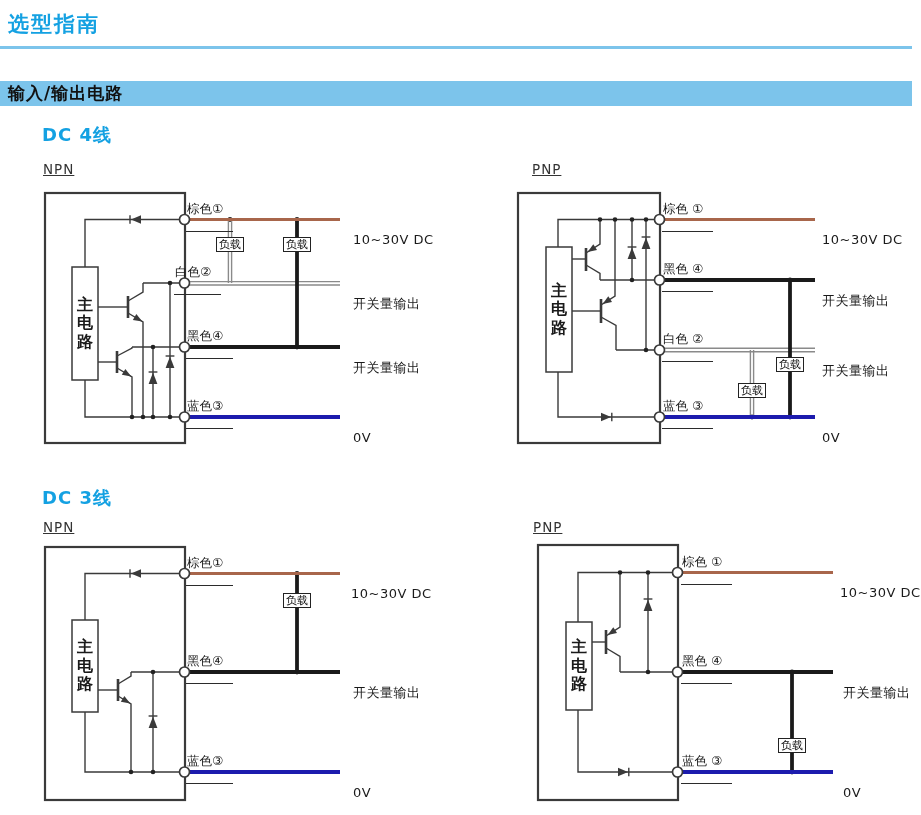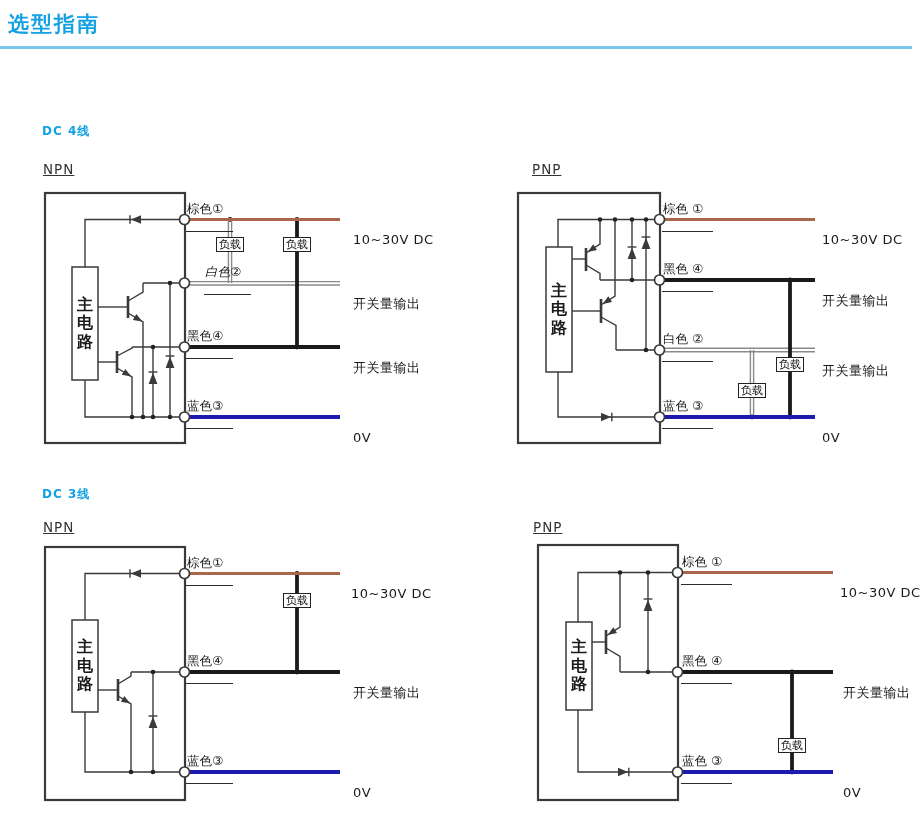--- a/index.html
+++ b/index.html
@@ -4,37 +4,40 @@
 <style>
   html,body { margin:0; padding:0; background:#fff; }
   body { font-family:"DejaVu Sans","Liberation Sans",sans-serif; }
   .page { position:relative; width:921px; height:815px; background:#fff; overflow:hidden; }
   .abs { position:absolute; }
   .lbl { position:absolute; white-space:nowrap; }
   .page-title { font-size:21px; font-weight:700; letter-spacing:2px; }
   .title-rule { height:3px; }
   .section-bar { height:25px; }
   .section-title { font-size:17px; font-weight:700; color:#111; line-height:25px; padding-left:8px; letter-spacing:1px; }
-  .group-label { font-size:12px; font-weight:700; letter-spacing:1px; }
+  .group-label { font-size:18px; font-weight:700; letter-spacing:1px; }
   .type-label { font-size:13.5px; color:#333; letter-spacing:1px;text-decoration:underline; }
   .wire-label { font-size:12.5px; color:#1a1a1a; line-height:14px; border-bottom:1px solid #2b2b2b; padding:0 10px 15px 1px; }
   .term-label { font-size:13px; color:#1a1a1a; line-height:15px; letter-spacing:0.5px;margin-top:20px; }
   .load-box { width:28px; height:15px; box-sizing:border-box; border:1.4px solid #222; background:#fff;
               display:flex; align-items:center; justify-content:center; font-size:11px; color:#111; }
   .mc-box { display:flex; align-items:center; justify-content:center; }
   .mc-text { width:18px; word-break:break-all; line-height:1.15; font-size:16px; font-weight:600; color:#1a1a1a; text-align:center; }
   svg { position:absolute; left:0; top:0; }
 </style>
 </head>
 <body>
 
 <div class="page">
 
   <div class="lbl page-title" style="left: 8px; top: 10px; color: rgb(20, 161, 226);">选型指南</div>
   <div class="abs title-rule" style="left: 0px; top: 46px; width: 912px; background-color: rgb(124, 196, 235);"></div>
+  <div class="abs section-bar" style="left: 0px; top: 81px; width: 912px; background-color: rgb(124, 196, 235);">
+    <div class="section-title">输入/输出电路</div>
+  </div>
 
   <div class="lbl group-label" style="left: 42px; top: 123px; color: rgb(20, 161, 226);">DC 4线</div>
   <div class="lbl group-label" style="left: 42px; top: 486px; color: rgb(20, 161, 226);">DC 3线</div>
 
   <svg width="921" height="815" viewBox="0 0 921 815">
 
     <g stroke="#3A3A3A" stroke-width="1.4" fill="none">
       <rect x="45" y="193" width="140" height="250" stroke-width="2.2"></rect>
       <rect x="72" y="267" width="26" height="113" stroke-width="1.5"></rect>
       <polyline points="85,267 85,219.5 181,219.5"></polyline>
@@ -242,21 +245,21 @@
       </g>
     </g>
   </svg>
 
   <div class="abs" style="left:0; top:0;">
     <span class="lbl type-label" style="left:43px; top:161px;">NPN</span>
     <div class="abs mc-box" style="left:72px; top:267px; width:26px; height:113px;">
       <span class="mc-text">主电路</span>
     </div>
     <span class="lbl wire-label" style="left:186px; top:201.5px;">棕色①</span>
-    <span class="lbl wire-label" style="left:204px; top:265px;font-style:italic;">白色②</span>
+    <span class="lbl wire-label" style="left:174px; top:265px;">白色②</span>
     <span class="lbl wire-label" style="left:186px; top:329px;">黑色④</span>
     <span class="lbl wire-label" style="left:186px; top:399px;">蓝色③</span>
     <div class="abs load-box" style="left:216px; top:237px;">负载</div>
     <div class="abs load-box" style="left:283px; top:237px;">负载</div>
     <span class="lbl term-label" style="left:353px; top:212px;">10~30V DC</span>
     <span class="lbl term-label" style="left:353px; top:275.5px;">开关量输出</span>
     <span class="lbl term-label" style="left:353px; top:339.5px;">开关量输出</span>
     <span class="lbl term-label" style="left:353px; top:409.5px;">0V</span>
   </div>
 

